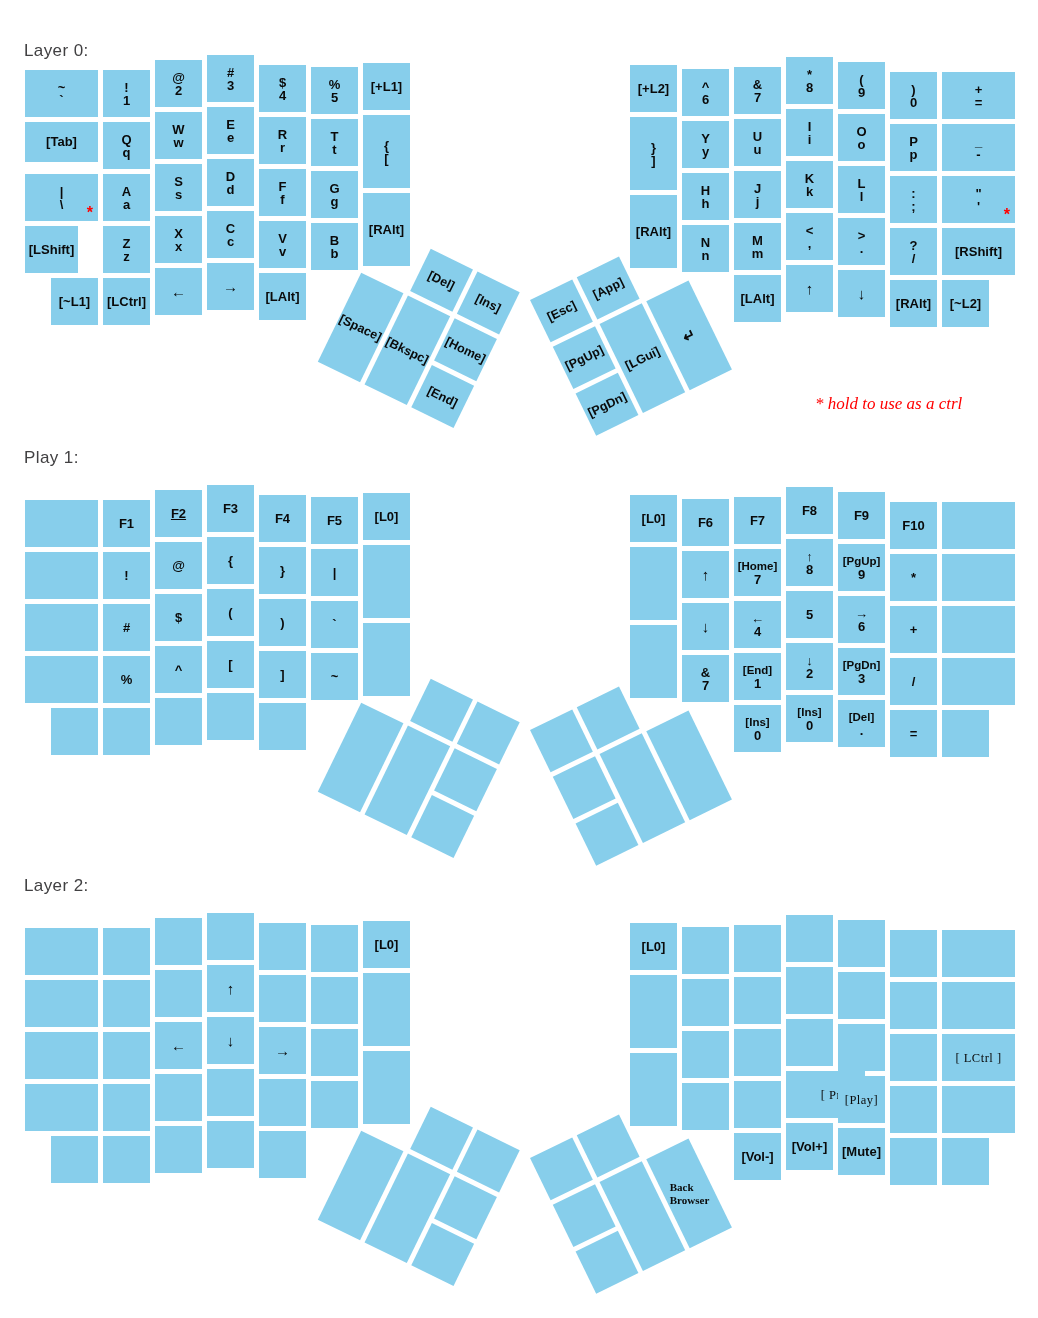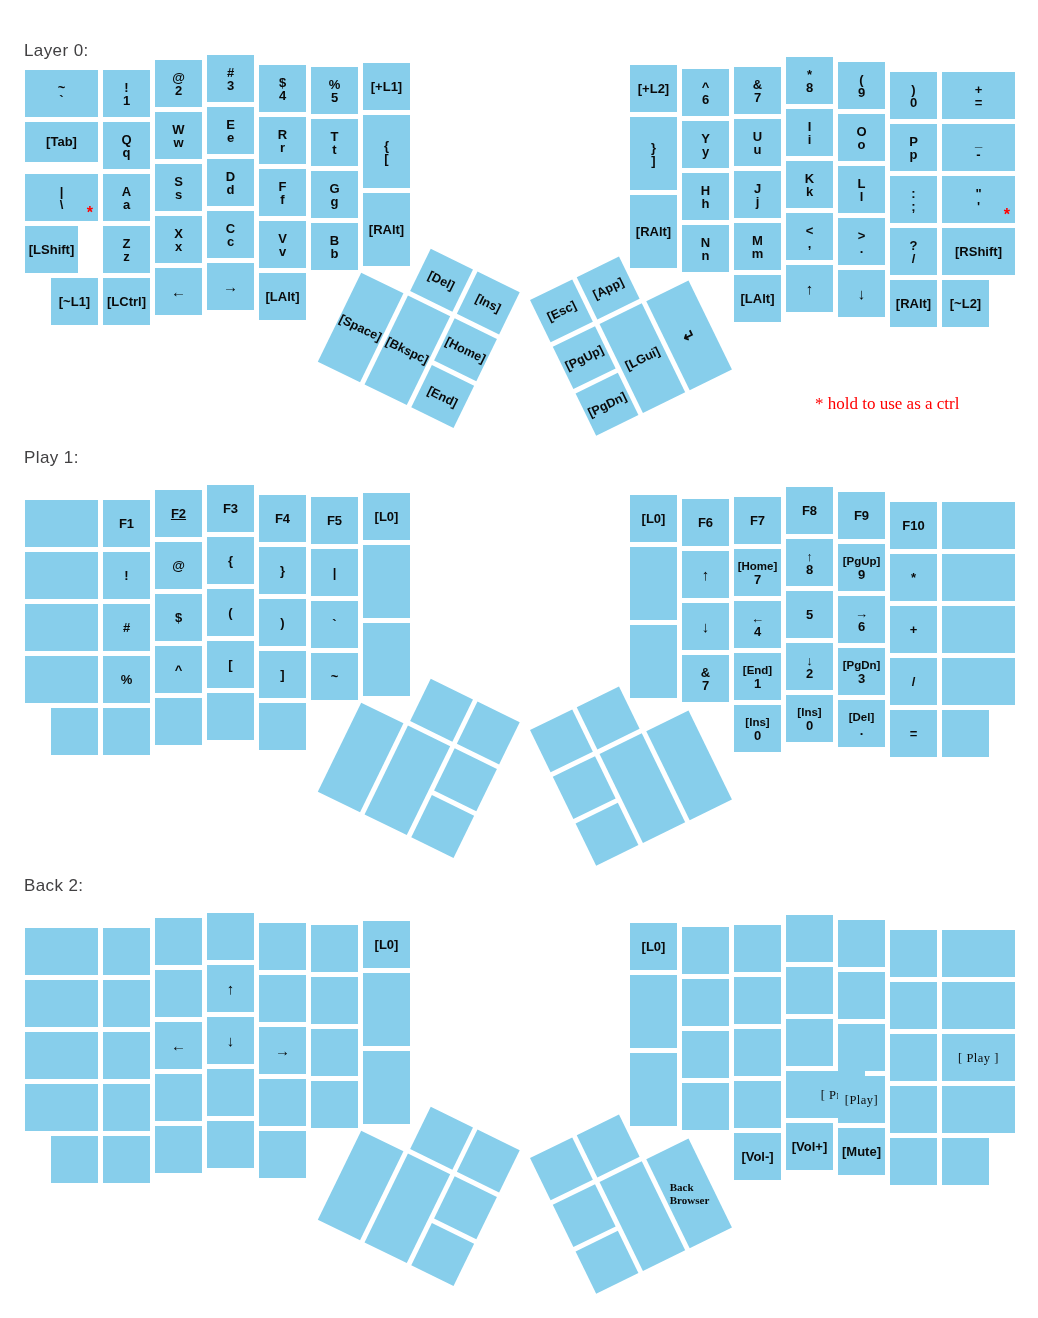--- a/index.html
+++ b/index.html
@@ -25,21 +25,21 @@
   .note{position:absolute;font-family:"Liberation Serif",serif;font-size:17px;
         color:var(--accent,#ff0000);white-space:nowrap;}
 </style>
 </head>
 <body>
 
 <div class="page" style="--key: #87CEEB; --accent: #ff0000;">
 
   <div class="layer-title" style="left:24px;top:18px;margin-top:23px;">Layer 0:</div>
   <div class="layer-title" style="left:24px;top:448px;">Play 1:</div>
-  <div class="layer-title" style="left:24px;top:876px;">Back 2:</div>
+  <div class="layer-title" style="left:24px;top:876px;">Layer 2:</div>
 
   <div class="half" style="left: 25px; top: 70px;">
       <div class="key" style="left: 0px; top: 0px; width: 73px; height: 47px;">
         <span class="t">~</span>
         <span class="b">`</span>
       </div>
       <div class="key" style="left: 78px; top: 0px; width: 47px; height: 47px;">
         <span class="t">!</span>
         <span class="b">1</span>
       </div>
@@ -569,21 +569,21 @@
       <div class="key" style="left: 156px; top: 37px; width: 47px; height: 47px;"></div>
       <div class="key" style="left: 208px; top: 42px; width: 47px; height: 47px;"></div>
       <div class="key" style="left: 260px; top: 52px; width: 47px; height: 47px;"></div>
       <div class="key" style="left: 312px; top: 52px; width: 73px; height: 47px;"></div>
       <div class="key" style="left: 52px; top: 101px; width: 47px; height: 47px;"></div>
       <div class="key" style="left: 104px; top: 99px; width: 47px; height: 47px;"></div>
       <div class="key" style="left: 156px; top: 89px; width: 47px; height: 47px;"></div>
       <div class="key" style="left: 208px; top: 94px; width: 47px; height: 47px;"></div>
       <div class="key" style="left: 260px; top: 104px; width: 47px; height: 47px;"></div>
       <div class="key serif" style="left: 312px; top: 104px; width: 73px; height: 47px;">
-        <span class="single">[ Play ]</span>
+        <span class="single">[ LCtrl ]</span>
       </div>
       <div class="key" style="left: 0px; top: 123px; width: 47px; height: 73px;"></div>
       <div class="key" style="left: 52px; top: 153px; width: 47px; height: 47px;"></div>
       <div class="key" style="left: 104px; top: 151px; width: 47px; height: 47px;"></div>
       <div class="key serif" style="left: 156px; top: 141px; width: 47px; height: 47px; padding-left: 32px;">
         <span class="single">[ Prev ]</span>
       </div>
       <div class="key serif" style="left: 208px; top: 146px; width: 47px; height: 47px;">
         <span class="single">[Play]</span>
       </div>
@@ -616,15 +616,15 @@
       <div class="key" style="left: 52px; top: 52px; width: 47px; height: 99px;"></div>
       <div class="key serif" style="left: 104px; top: 52px; width: 47px; height: 99px;">
         <div class="hwrap">
           <span class="t">Back</span>
           <span class="b">Browser</span>
         </div>
       </div>
       <div class="key" style="left: 0px; top: 104px; width: 47px; height: 47px;"></div>
     </div>
 
-  <div class="note" style="left:815px;top:394px;">* hold to use as a ctrl</div>
+  <div class="note" style="left:815px;top:394px;font-style:italic;">* hold to use as a ctrl</div>
 
 </div>
 
 </body></html>

